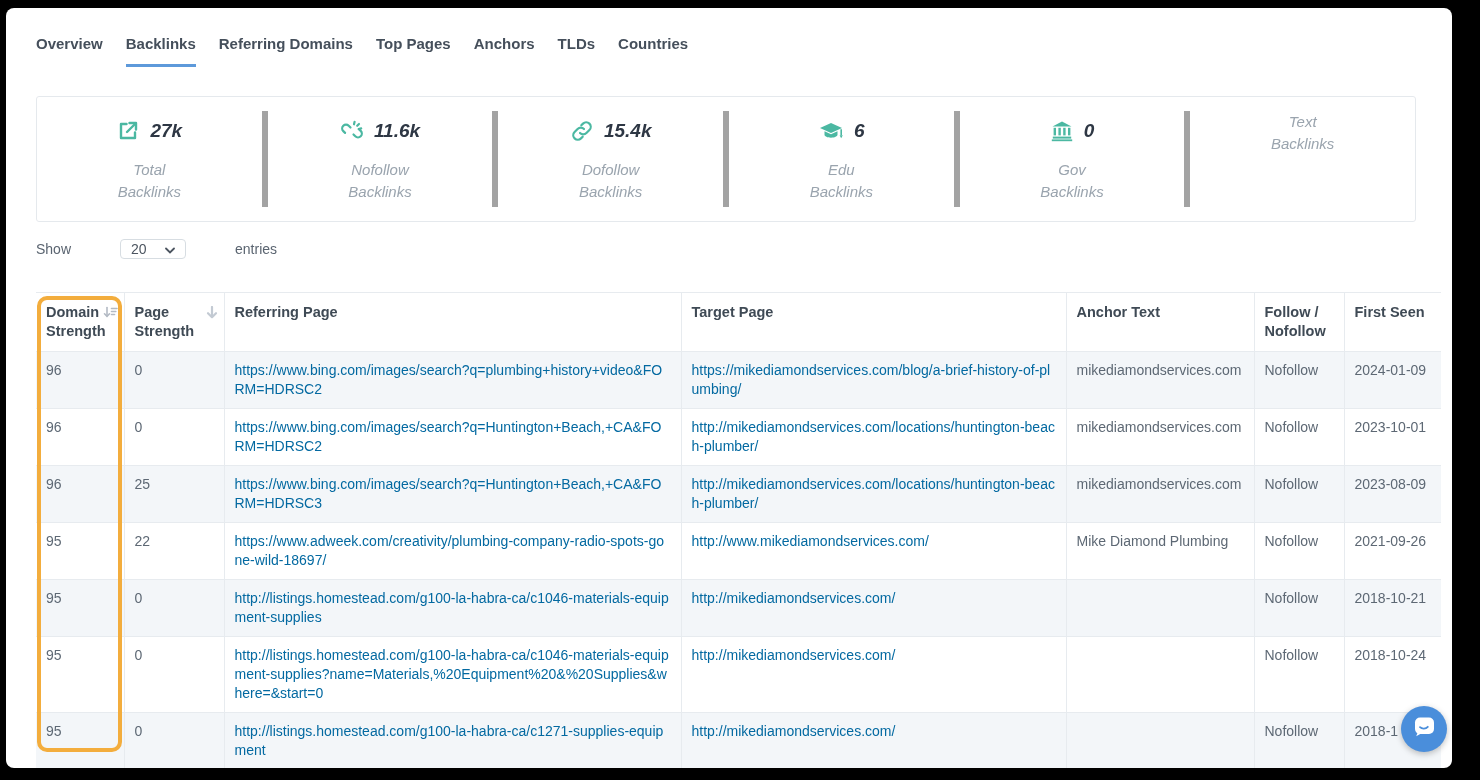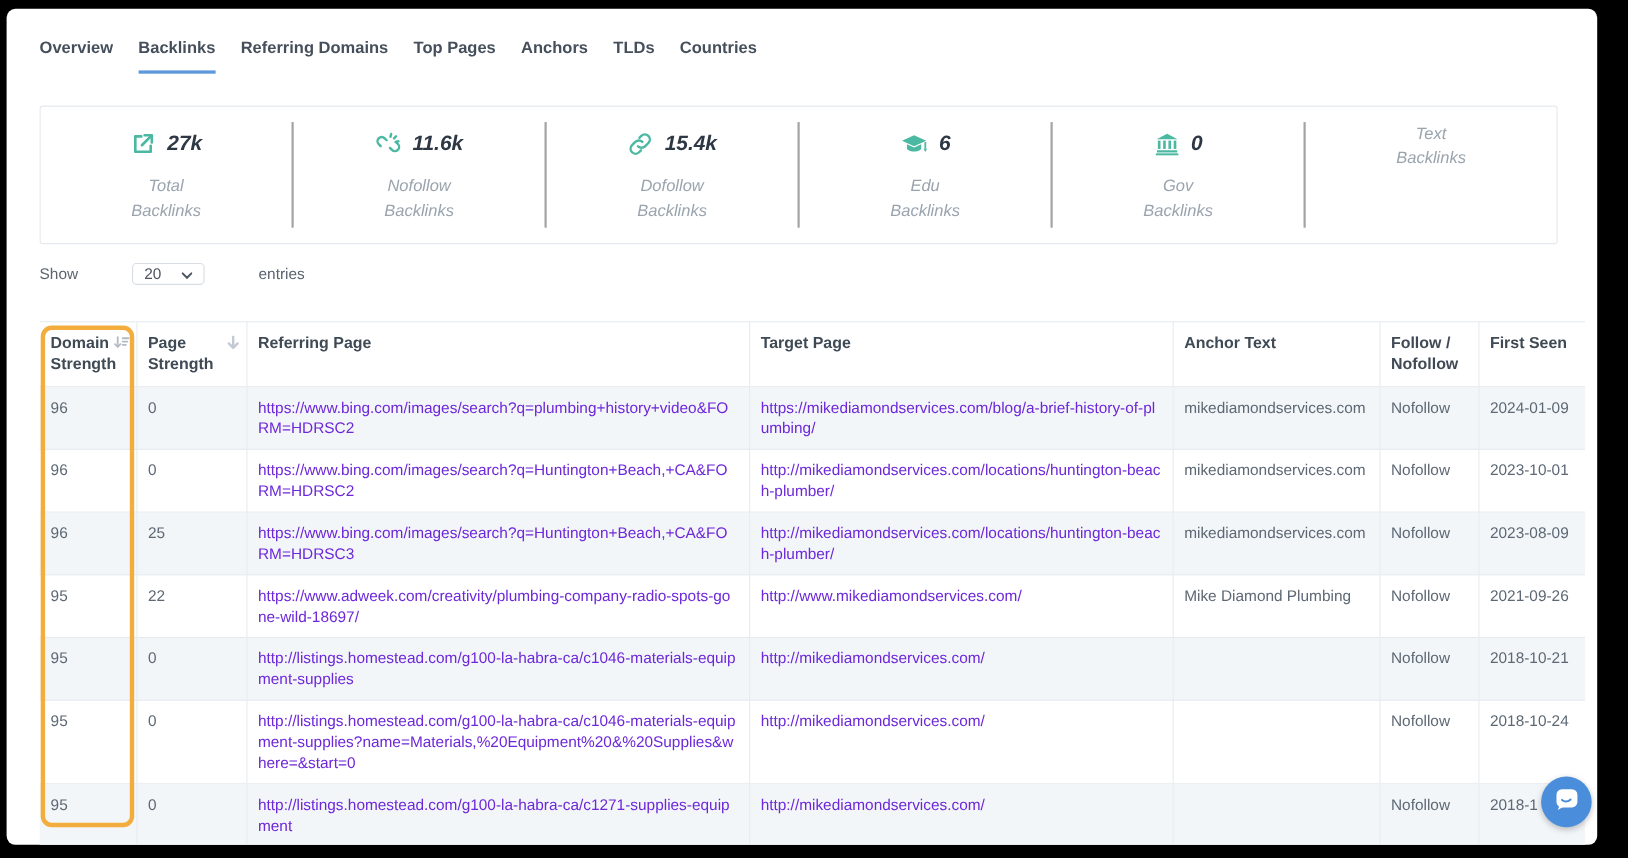--- a/index.html
+++ b/index.html
@@ -24,21 +24,21 @@
   }
   .tab.active { border-bottom-color:#5d99da; }
 
   
   .stats-panel {
     position:absolute; left:30px; top:88px; width:1380px; height:126px;
     border:1px solid #e5e9ed; border-radius:3px;
     display:flex; align-items:stretch; padding:14px 0; background:#fff;font-style:italic;
   }
   .stat { flex:1; text-align:center; }
-  .stat + .stat { border-left:2px solid #a3a3a3; }
+  .stat + .stat { border-left:6px solid #a3a3a3; }
   .stat-top { display:flex; justify-content:center; align-items:center; gap:10px; margin:8px 0 16px; }
   .stat-top svg { display:block; }
   .stat-value { font-size:19px; font-weight:700; color:#2e3744; }
   .stat-line { font-size:15px; color:#9aa4ae; line-height:22px; }
 
   
   .controls {
     position:absolute; left:30px; top:231px; width:1405px;
     display:flex; align-items:center; font-size:14px; color:#5a6470;gap:40px;
   }
@@ -70,21 +70,21 @@
   }
   th:last-child, td:last-child { border-right:none; }
   thead th {
     border-top:1px solid #e7ebef;
     font-size:14.5px; font-weight:700; color:#3f4a55;
     padding:10px; position:relative; cursor:pointer;
   }
   th .sort-ic { position:absolute; top:12px; right:6px; }
   tbody td { color:#5d6874; }
   tbody tr:nth-child(odd) { background:#f3f6f9; }
-  .link { color:#6d28d9; word-break:break-all; cursor:pointer; }
+  .link { color:#0369a1; word-break:break-all; cursor:pointer; }
 
   
   .highlight {
     position:absolute; left:31px; top:288px; width:85px; height:456px;
     border:4px solid #f3ad3d; border-radius:10px; pointer-events:none; z-index:5;
   }
 
   
   .chat-bubble {
     position:absolute; left:1395px; top:698px; width:46px; height:46px;

